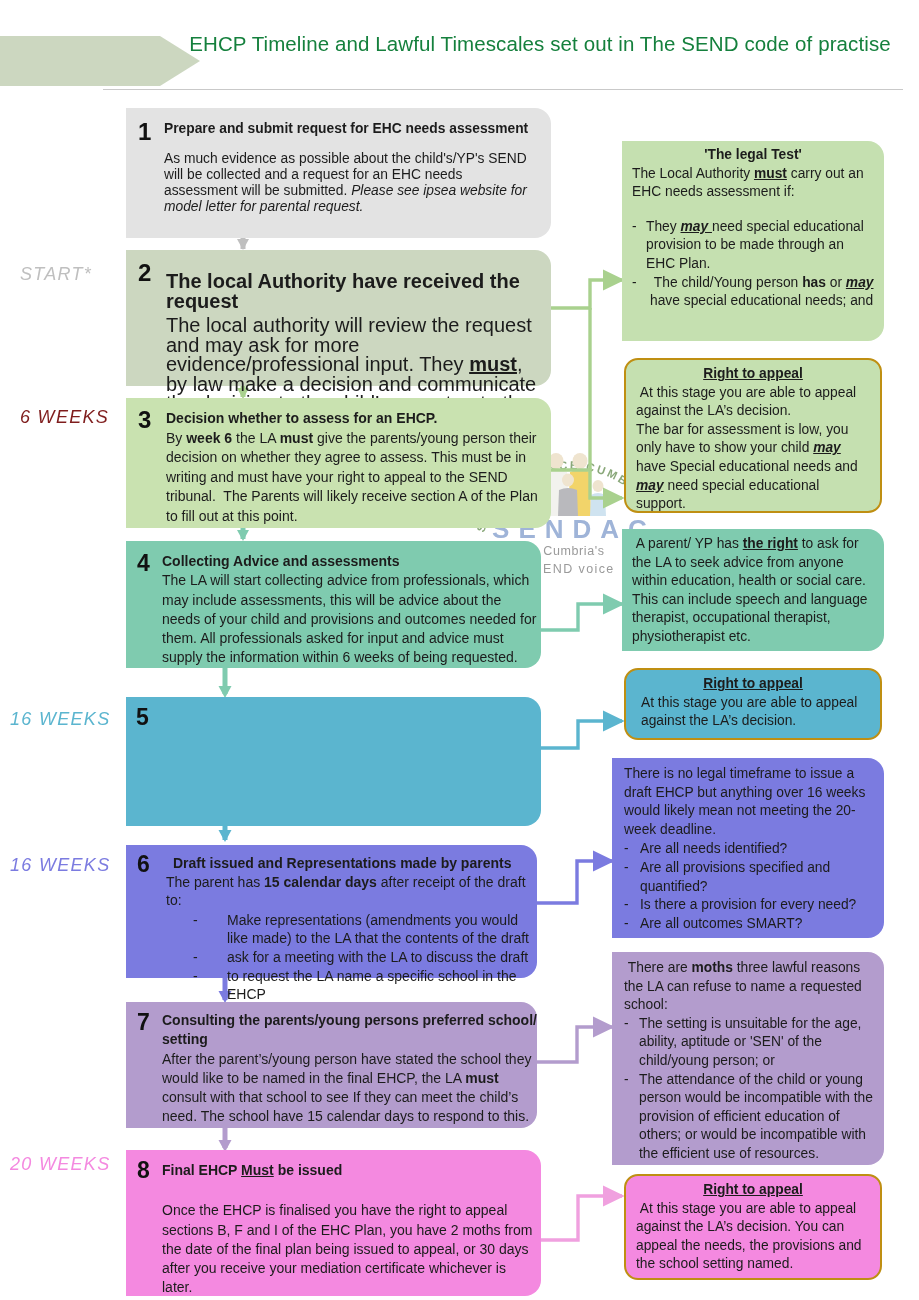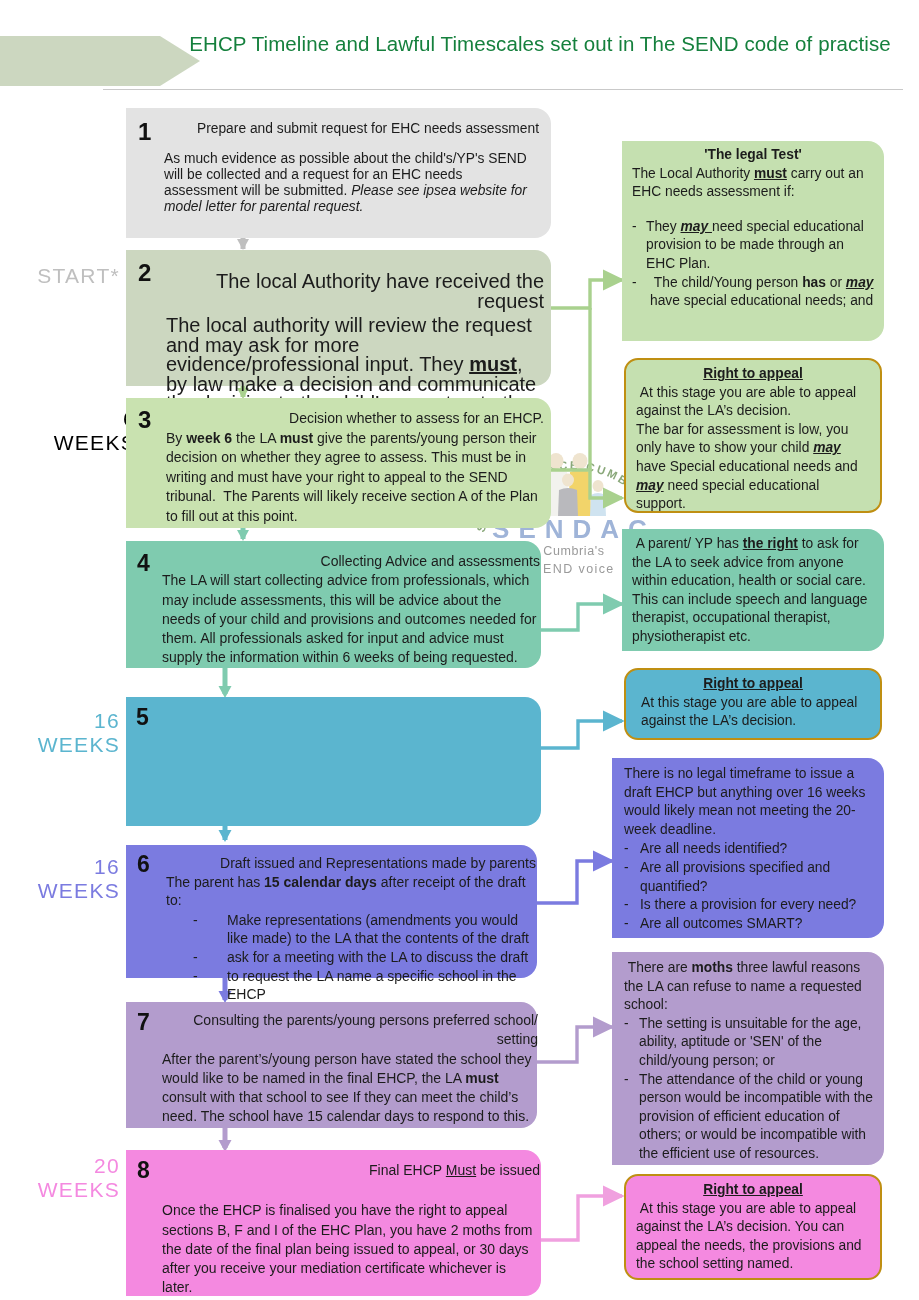--- a/index.html
+++ b/index.html
@@ -26,27 +26,27 @@
   .wm-sendac{position:absolute;left:4px;top:82px;width:200px;text-align:center;
      font-size:26px;letter-spacing:9px;color:#9fb4d8;font-weight:600;}
   .wm-sub1{position:absolute;left:4px;top:112px;width:200px;text-align:center;font-size:12.5px;color:#9a9a9a;letter-spacing:.6px;}
   .wm-sub2{position:absolute;left:4px;top:130px;width:200px;text-align:center;font-size:12.5px;color:#9a9a9a;letter-spacing:1.4px;}
   .wm-fig{position:absolute;left:48px;top:18px;}
 
   
   .step{position:absolute;border-radius:0 16px 16px 0;box-sizing:border-box;}
   .step .num{position:absolute;font-weight:bold;color:#111;}
   .step .body{position:absolute;color:#1c1c1c;}
-  .step .hd{font-weight:normal;text-align:right;}
+  .step .hd{font-weight:bold;}
 
   .side{position:absolute;box-sizing:border-box;color:#1c1c1c;}
   .side.round{border-radius:0 16px 16px 0;}
   .side.appeal{border:2.5px solid #bf8f12;border-radius:14px;}
 
-  .weeklbl{position:absolute;text-align:right;letter-spacing:1.3px;font-size:21px;}
+  .weeklbl{position:absolute;letter-spacing:1.3px;font-size:18px;font-style:italic;}
 
   .ctr{text-align:center;}
   u{text-decoration:underline;}
   .i{font-style:italic;}
   .b{font-weight:bold;}
   .bu{font-weight:bold;text-decoration:underline;}
   .biu{font-weight:bold;font-style:italic;text-decoration:underline;}
 
   ul.dash{margin:0;padding:0;list-style:none;}
   ul.dash li{position:relative;padding-left:16px;}
@@ -147,21 +147,21 @@
   <g fill="none" stroke="#b39ccd" stroke-width="3.4">
     <path d="M537,1062 L577,1062 L577,1027 L612,1027" marker-end="url(#ahV)"></path>
   </g>
 
   <g fill="none" stroke="#f0a0df" stroke-width="3.4">
     <path d="M540,1240 L578,1240 L578,1196 L622,1196" marker-end="url(#ahM)"></path>
   </g>
 </svg>
 
 <div class="weeklbl" style="left:20px;top:264px;width:100px;color:#bfbfbf;">START*</div>
-<div class="weeklbl" style="left:36px;top:407px;width:100px;color:#000000;">6 WEEKS</div>
+<div class="weeklbl" style="left:20px;top:407px;width:100px;color:#7f1d1d;">6 WEEKS</div>
 <div class="weeklbl" style="left:10px;top:709px;width:110px;color:#5bb5cf;">16 WEEKS</div>
 <div class="weeklbl" style="left:10px;top:855px;width:110px;color:#7b7be0;">16 WEEKS</div>
 <div class="weeklbl" style="left:10px;top:1154px;width:110px;color:#f489e0;">20 WEEKS</div>
 
 <div class="step" style="left:126px;top:108px;width:425px;height:130px;background:#e3e3e3;">
   <div class="num" style="left:12px;top:10px;font-size:24px;">1</div>
   <div class="body" style="left:38px;top:13px;width:375px;font-size:13.8px;line-height:16px;">
     <div class="hd">Prepare and submit request for EHC needs assessment</div>
     <div style="height:14px;"></div>
     <div><span>As much evidence as possible about the child's/YP's SEND will be collected and a request for an EHC needs assessment will be submitted.</span> <span class="i">Please see ipsea website for model letter for parental request.</span></div>

